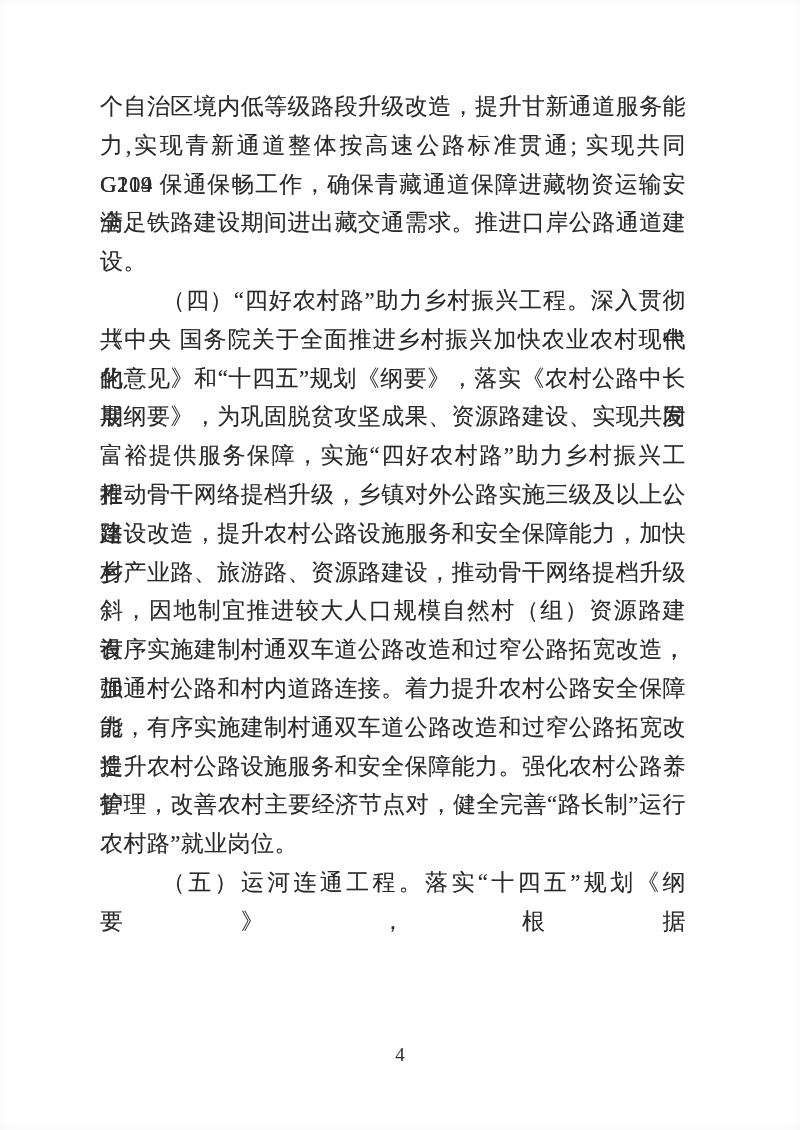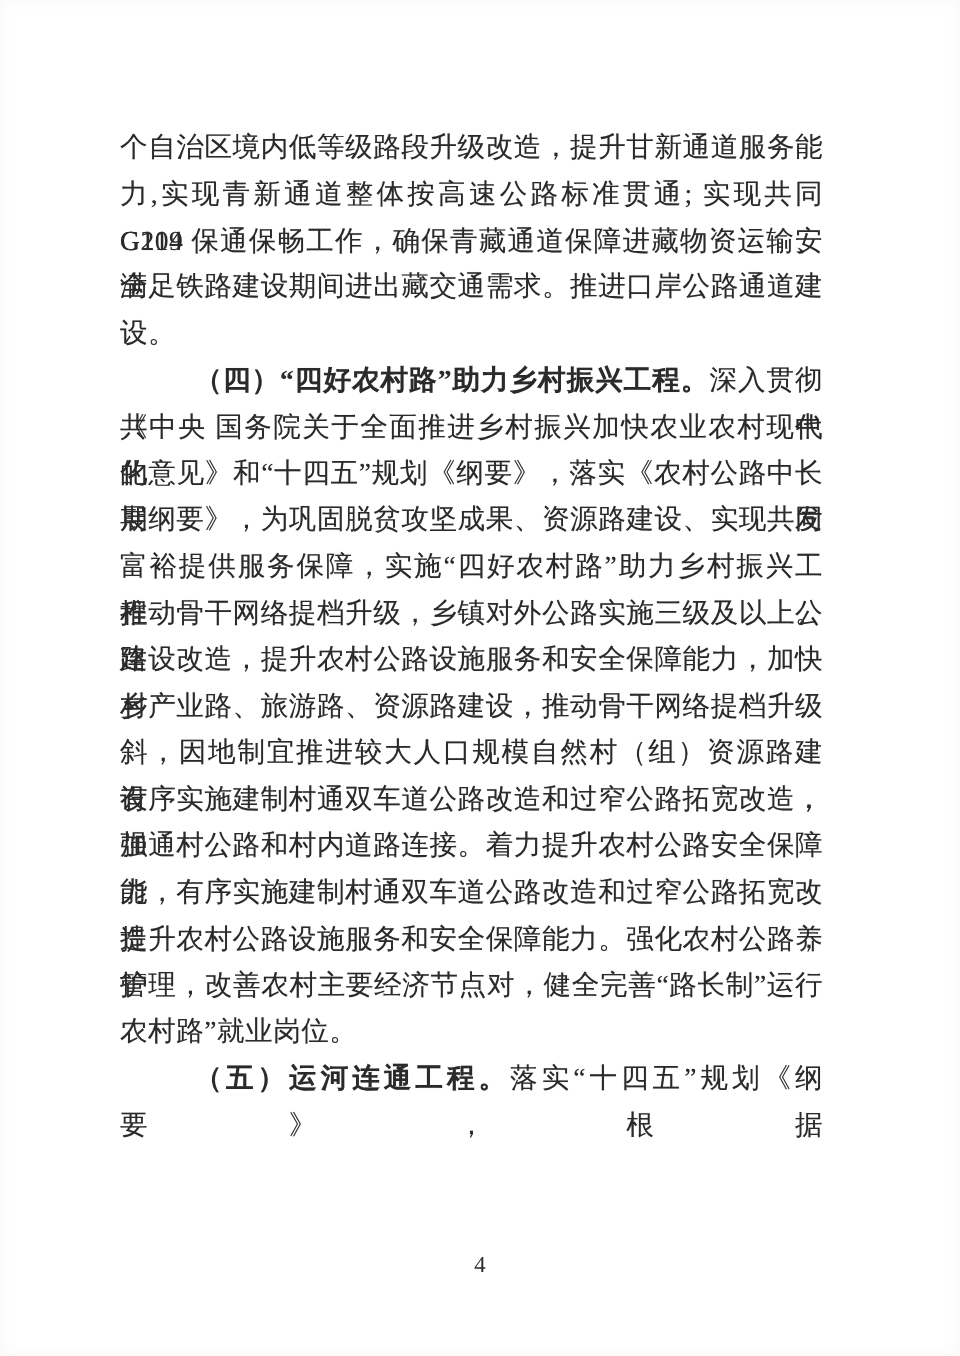--- a/index.html
+++ b/index.html
@@ -17,40 +17,40 @@
   }
   .page {
     position: absolute;
     inset: 0;
     background: #ffffff;
     box-shadow: inset 0 0 14px rgba(0,0,0,0.035);
   }
   .text-block {
     position: absolute;
     left: 100px;
-    top: 104px;
+    top: 88px;
     width: 586px;
   }
   .line {
     font-size: 23px;
     line-height: 38.8px;
     height: 38.8px;
     text-align: justify;
     text-align-last: justify;
     letter-spacing: 0.4px;
     text-shadow: 0 0 0.6px rgba(42,42,42,0.35);
   }
   .line.short {
     text-align-last: left;
   }
   .line.indent {
     text-indent: 62px;
   }
   .bold {
-    font-weight: bold;
+    font-weight: normal;
   }
   .page-number {
     position: absolute;
     left: 0;
     top: 1042px;
     width: 100%;
     text-align: center;
     font-size: 19px;
     line-height: 26px;
     color: #2a2a2a;

